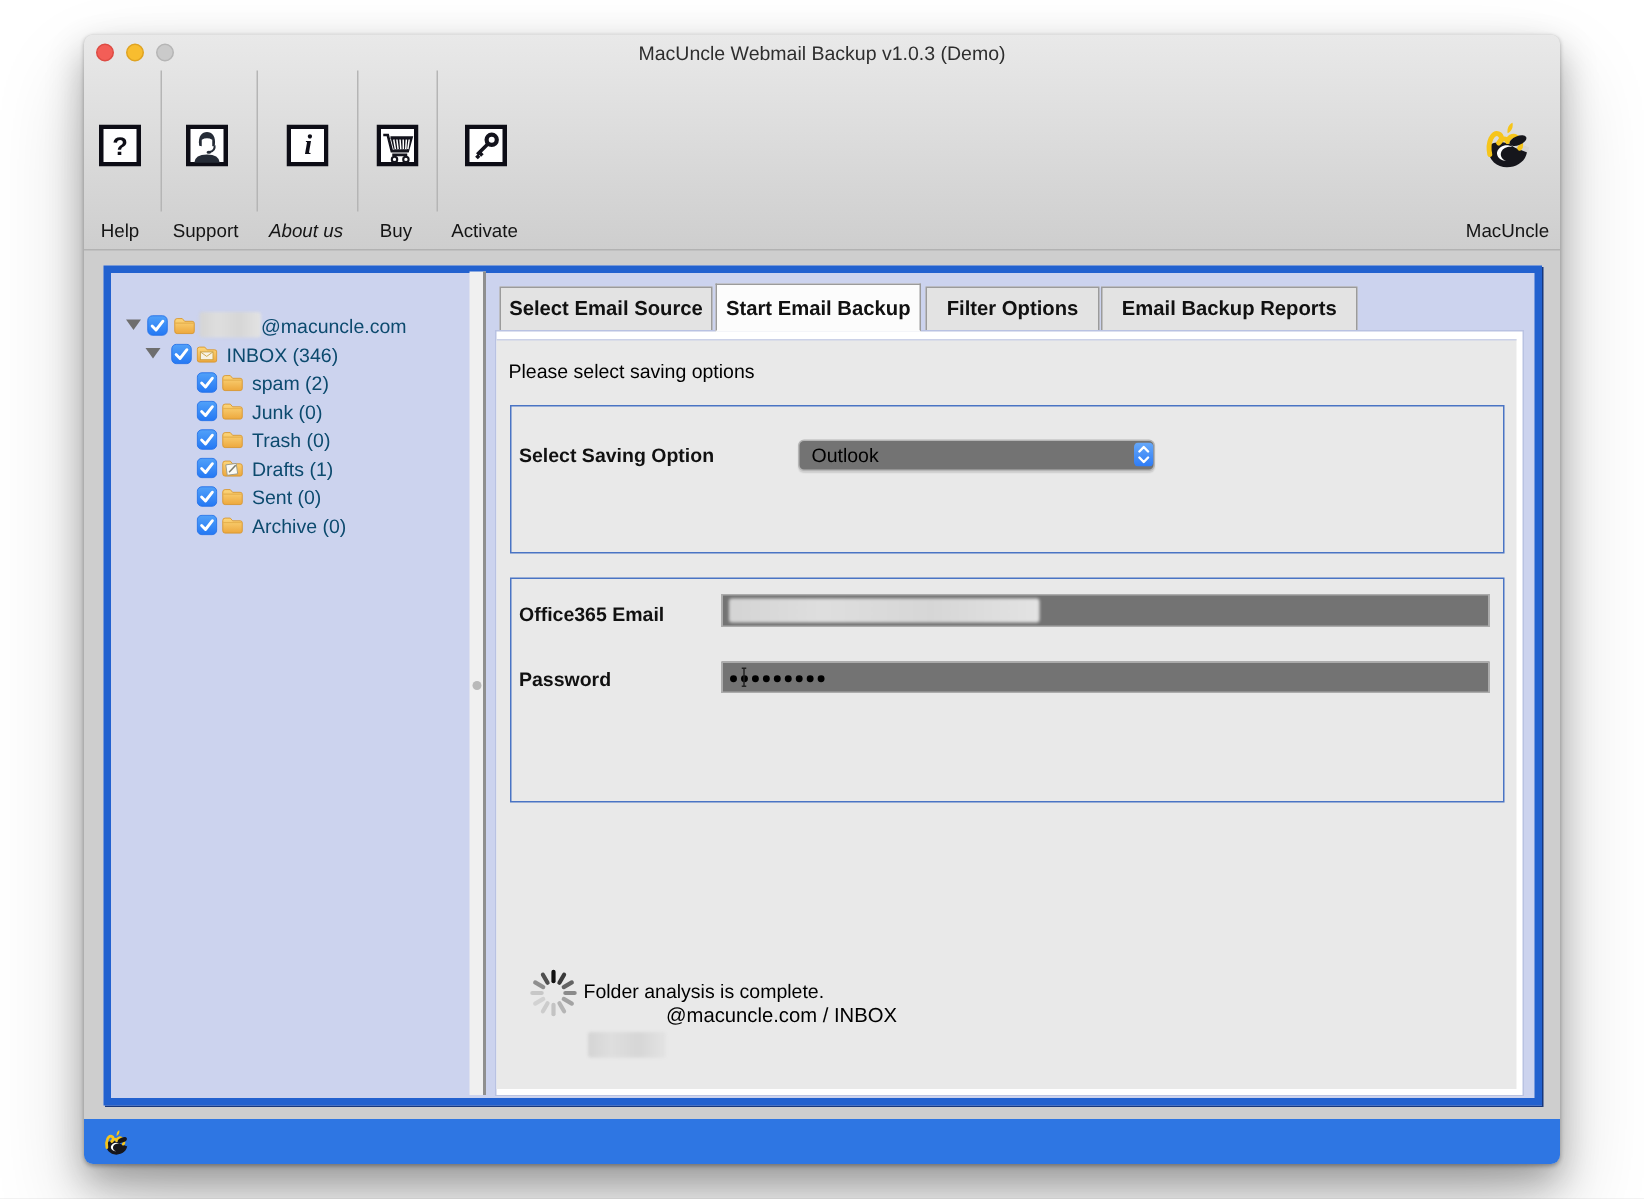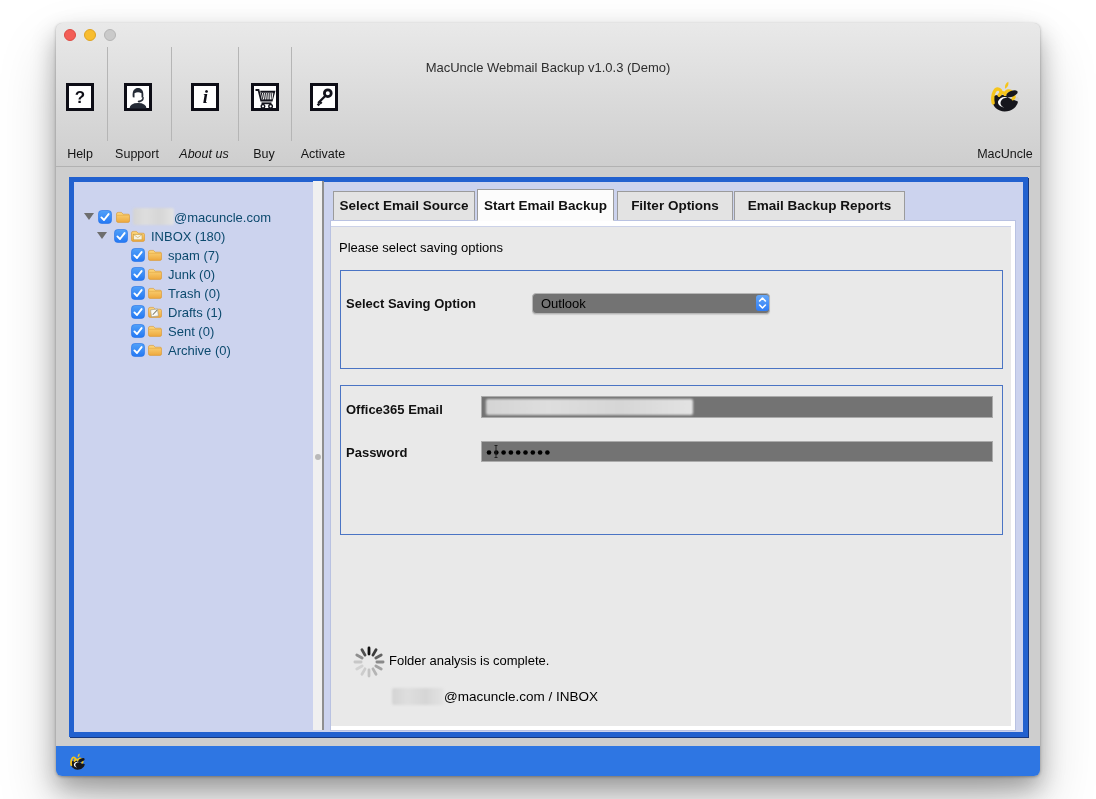--- a/index.html
+++ b/index.html
@@ -5,21 +5,21 @@
 html,body{margin:0;padding:0;width:1096px;height:799px;background:#fff;overflow:hidden;
   font-family:"Liberation Sans",sans-serif;}
 *{box-sizing:border-box;}
 #win{position:absolute;left:56px;top:23px;width:984px;height:753px;border-radius:6px;
   background:#cecece;box-shadow:0 12px 25px rgba(0,0,0,0.30),0 30px 60px rgba(0,0,0,0.18),0 1px 3px rgba(0,0,0,0.3);}
 .abs{position:absolute;}
 
 #chrome{position:absolute;left:0;top:0;width:984px;height:143px;border-radius:6px 6px 0 0;
   background:linear-gradient(#e9e9e9,#cecece);}
 .light{position:absolute;top:6px;width:12px;height:12px;border-radius:50%;}
-#title{position:absolute;top:5px;left:0;width:984px;text-align:center;font-size:13px;color:#2e2e2e;margin-top:32px;}
+#title{position:absolute;top:5px;left:0;width:984px;text-align:center;font-size:13px;color:#2e2e2e;}
 .sep{position:absolute;top:24px;width:1px;height:94px;background:#b5b5b5;}
 #tbline{position:absolute;top:143px;left:0;width:984px;height:1px;background:#b2b2b2;}
 .icobox{position:absolute;top:60px;width:28px;height:28px;}
 .iclabel{position:absolute;top:124px;height:15px;font-size:12.5px;color:#151515;text-align:center;}
 
 #frame{position:absolute;left:13px;top:154px;width:959px;height:560px;
   border:5px solid #2261cf;background:#ccd3ee;box-shadow:1px 1px 0 #16377e;}
 
 #lpanel{position:absolute;left:18px;top:158px;width:238px;height:549px;background:#fff;
   border:1px solid #c2c2c2;}
@@ -130,28 +130,28 @@
     </svg>
   <div class="blur" style="left:77px;top:185px;width:41px;height:17px;"></div>
   <div class="trow" style="left:118px;top:185px;">@macuncle.com</div>
   <div class="arrow" style="left:41px;top:209px;"></div>
   <svg class="abs cb" style="left:58px;top:206px;">
       <use href="#cbx"></use>
     </svg>
   <svg class="abs fo" style="left:75px;top:207px;">
       <use href="#foldm"></use>
     </svg>
-  <div class="trow" style="left:95px;top:204px;">INBOX (180)</div>
+  <div class="trow" style="left:95px;top:204px;">INBOX (346)</div>
   <svg class="abs cb" style="left:75px;top:225px;">
       <use href="#cbx"></use>
     </svg>
   <svg class="abs fo" style="left:92px;top:226px;">
       <use href="#fold"></use>
     </svg>
-  <div class="trow" style="left:112px;top:223px;">spam (7)</div>
+  <div class="trow" style="left:112px;top:223px;">spam (2)</div>
   <svg class="abs cb" style="left:75px;top:244px;">
       <use href="#cbx"></use>
     </svg>
   <svg class="abs fo" style="left:92px;top:245px;">
       <use href="#fold"></use>
     </svg>
   <div class="trow" style="left:112px;top:242px;">Junk (0)</div>
   <svg class="abs cb" style="left:75px;top:263px;">
       <use href="#cbx"></use>
     </svg>
@@ -187,21 +187,21 @@
   <div class="blabel" style="left:290px;top:273px;">Select Saving Option</div>
   <div class="tinput" style="left:476px;top:269.5px;width:238px;height:21px;font-size:13px;line-height:19px;padding-left:8px;border-radius:4px;border-color:#b6b6b6;box-shadow:0 1px 1px rgba(0,0,0,0.12);">Outlook</div>
   <div class="grp" style="left:284px;top:362px;width:663px;height:150px;"></div>
   <div class="blabel" style="left:290px;top:379px;">Office365 Email</div>
   <div class="tinput" style="left:425px;top:373px;width:512px;height:22px;"></div>
   <div class="blur" style="left:430px;top:376px;width:207px;height:16px;"></div>
   <div class="blabel" style="left:290px;top:422px;">Password</div>
   <div class="tinput" style="left:425px;top:418px;width:512px;height:21px;"></div>
   <div class="abs" style="left:333px;top:630px;font-size:13px;">Folder analysis is complete.</div>
   <div class="blur" style="left:336px;top:665px;width:52px;height:17px;"></div>
-  <div class="abs" style="left:388px;top:666px;font-size:13.5px;text-align:right;">@macuncle.com / INBOX</div>
+  <div class="abs" style="left:388px;top:646px;font-size:13.5px;text-align:right;">@macuncle.com / INBOX</div>
   <div id="bluebar"></div>
   <svg class="abs" style="left:296px;top:622px;width:34px;height:34px;" viewBox="0 0 34 34" id="spinner">
       <rect x="15.6" y="1.5" width="2.8" height="9" rx="1.4" fill="#111111" transform="rotate(0 17 17)"></rect>
       <rect x="15.6" y="1.5" width="2.8" height="9" rx="1.4" fill="#3a3a3a" transform="rotate(30 17 17)"></rect>
       <rect x="15.6" y="1.5" width="2.8" height="9" rx="1.4" fill="#636363" transform="rotate(60 17 17)"></rect>
       <rect x="15.6" y="1.5" width="2.8" height="9" rx="1.4" fill="#8a8a8a" transform="rotate(90 17 17)"></rect>
       <rect x="15.6" y="1.5" width="2.8" height="9" rx="1.4" fill="#a3a3a3" transform="rotate(120 17 17)"></rect>
       <rect x="15.6" y="1.5" width="2.8" height="9" rx="1.4" fill="#b5b5b5" transform="rotate(150 17 17)"></rect>
       <rect x="15.6" y="1.5" width="2.8" height="9" rx="1.4" fill="#c3c3c3" transform="rotate(180 17 17)"></rect>
       <rect x="15.6" y="1.5" width="2.8" height="9" rx="1.4" fill="#cccccc" transform="rotate(210 17 17)"></rect>

